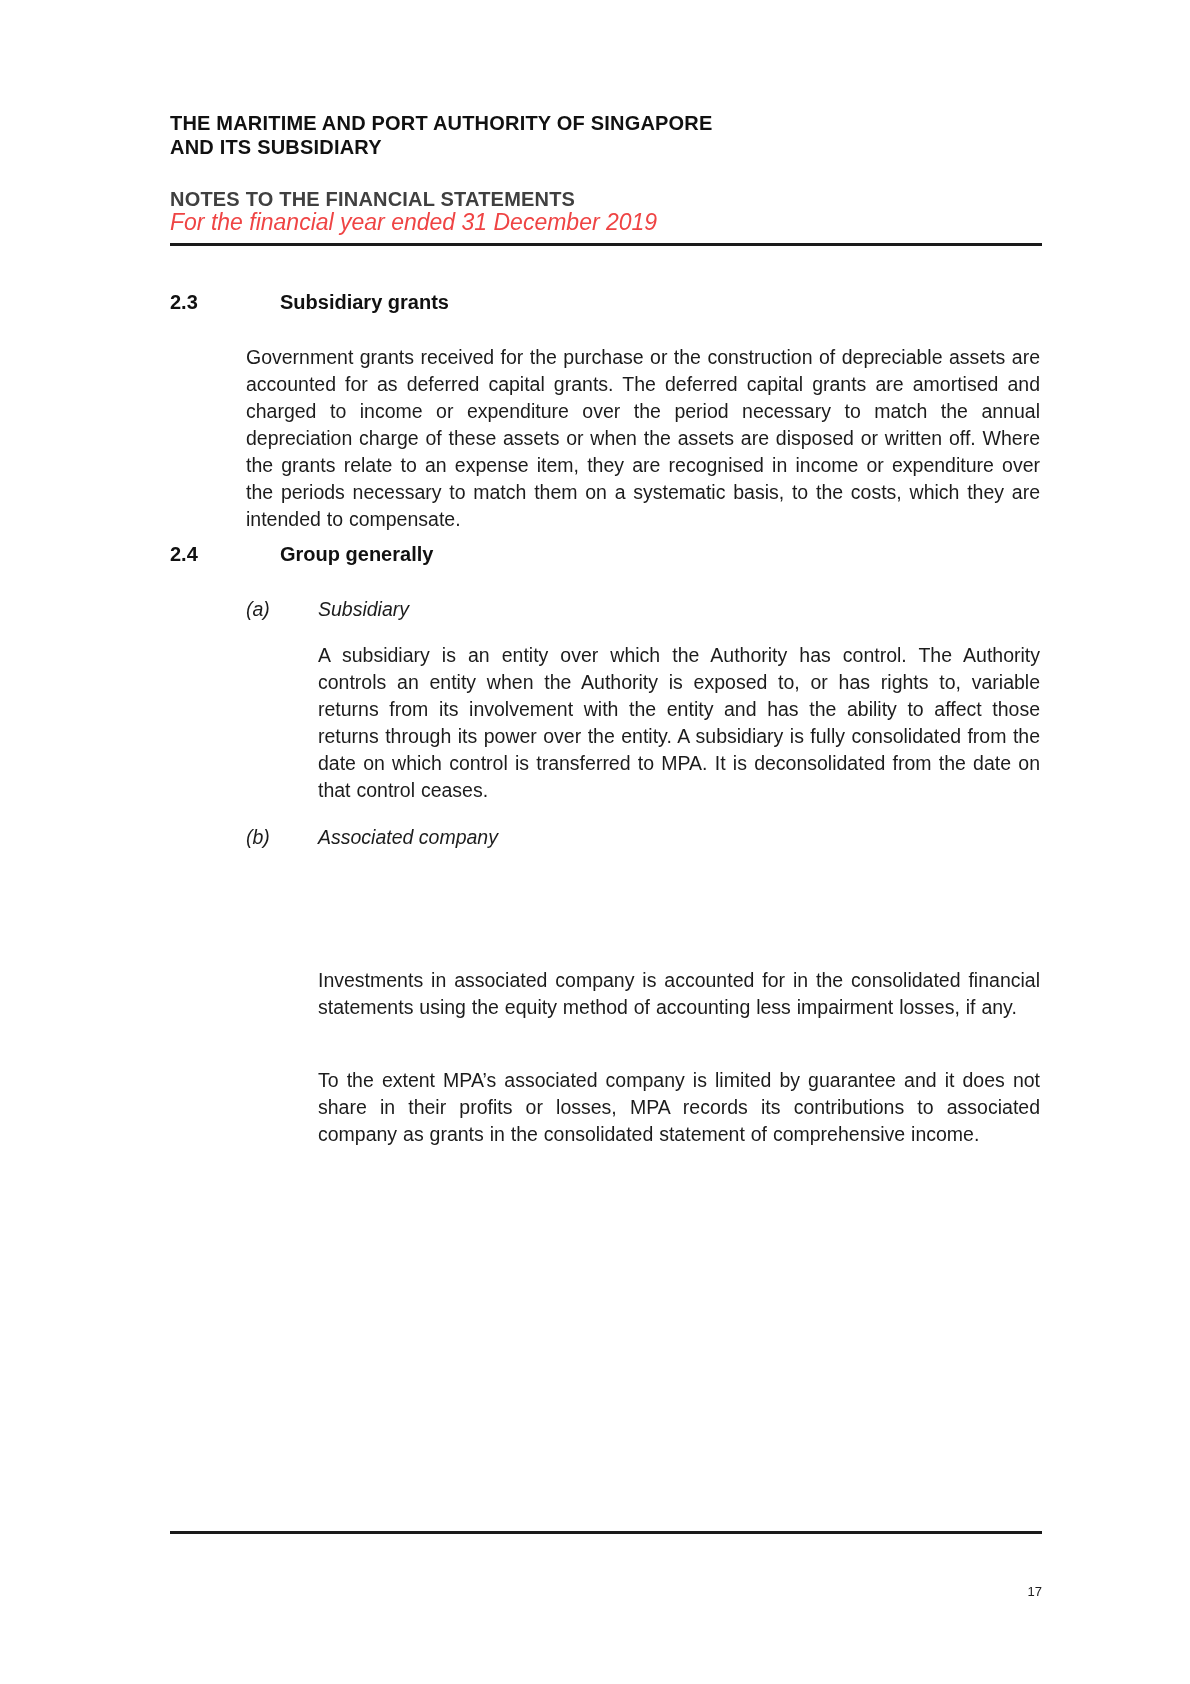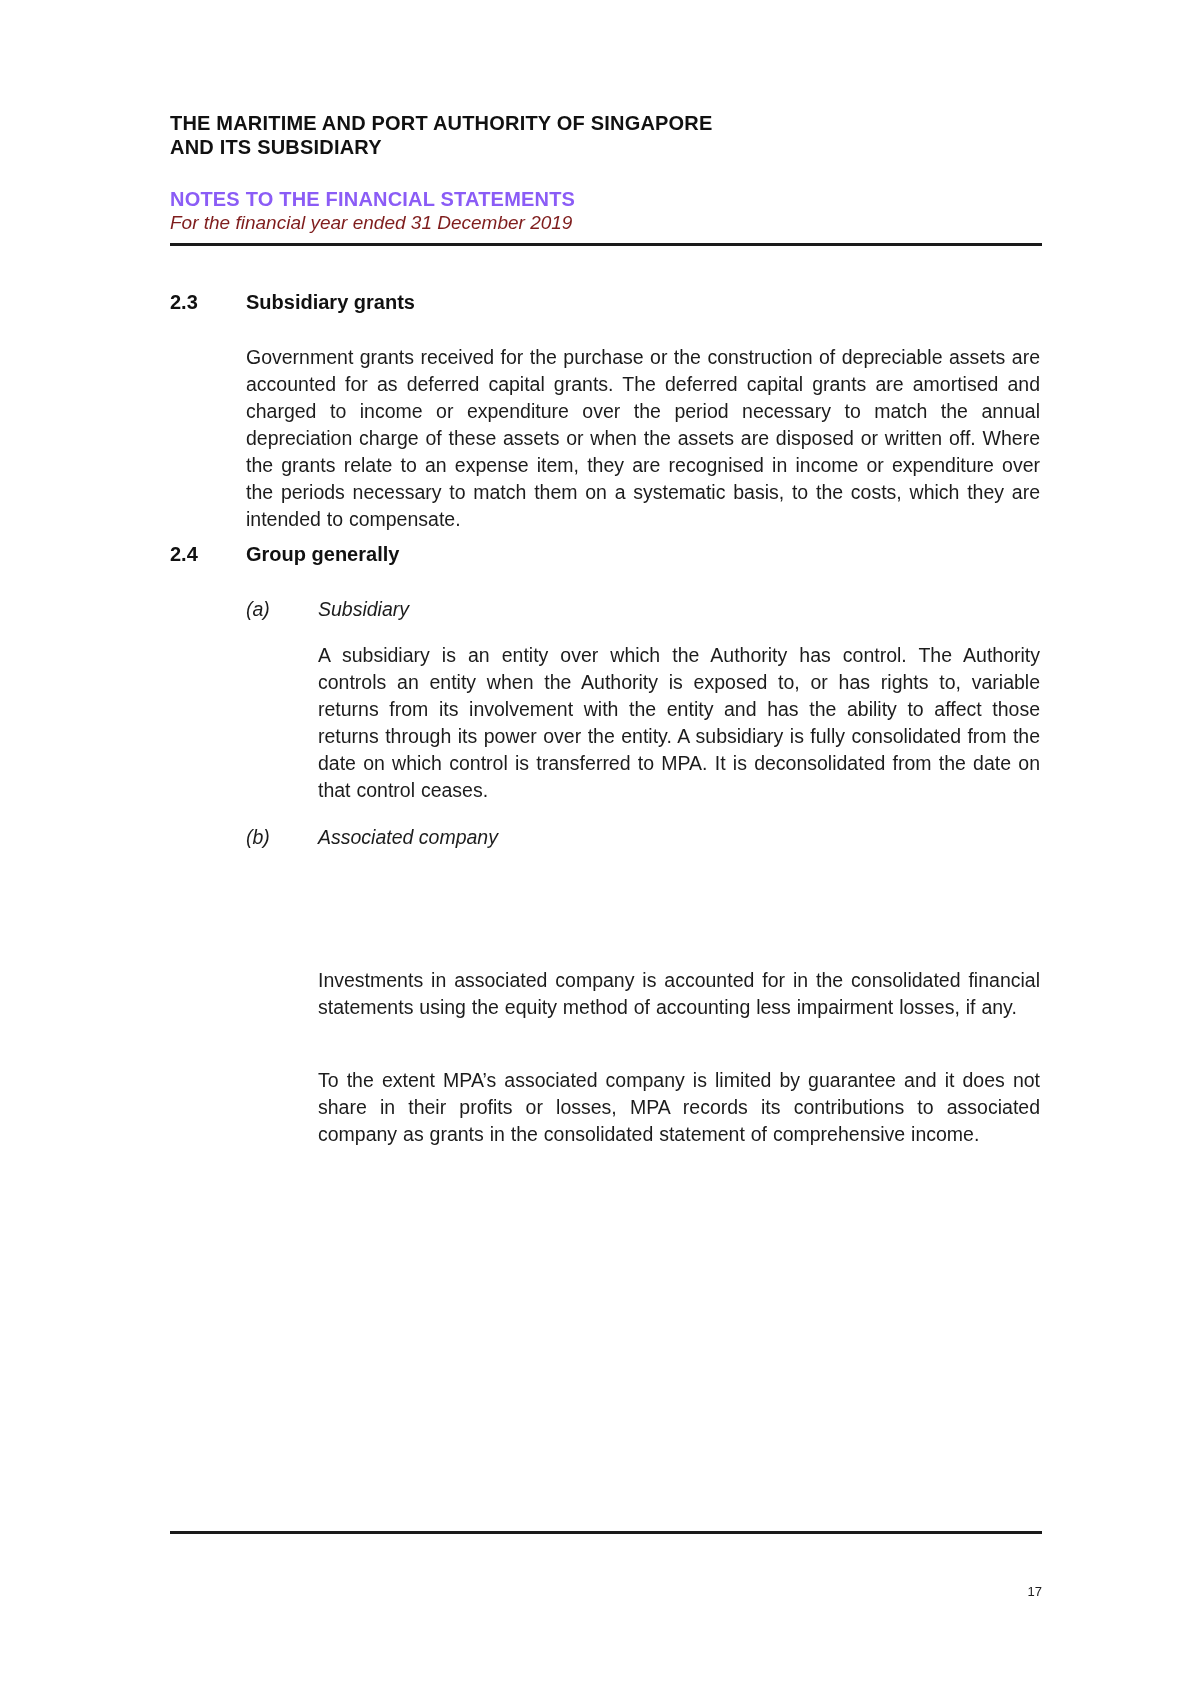--- a/index.html
+++ b/index.html
@@ -24,40 +24,41 @@
     font-weight: bold;
     font-size: 20px;
     line-height: 23.5px;
     color: #111;
     letter-spacing: 0.2px;
   }
   .doc-title {
     font-weight: bold;
     font-size: 20px;
     line-height: 23px;
-    color: #8b5cf6;
+    color: #404040;
     letter-spacing: 0.2px;
   }
   .doc-subtitle {
     font-style: italic;
-    font-size: 19px;
+    font-size: 23px;
     line-height: 23px;
-    color: #7f1d1d;
+    color: #ef4444;
   }
   .rule {
     height: 3px;
     background: #1a1a1a;
   }
 
   .section-head {
     display: flex;
     font-weight: bold;
     font-size: 20px;
     line-height: 24.7px;
     color: #111;
+    gap: 34px;
   }
   .section-head .num { width: 76px; flex: 0 0 76px; }
 
   .sub-head {
     display: flex;
     font-style: italic;
     font-size: 19.5px;
     line-height: 24.7px;
     color: #1c1c1c;
   }

